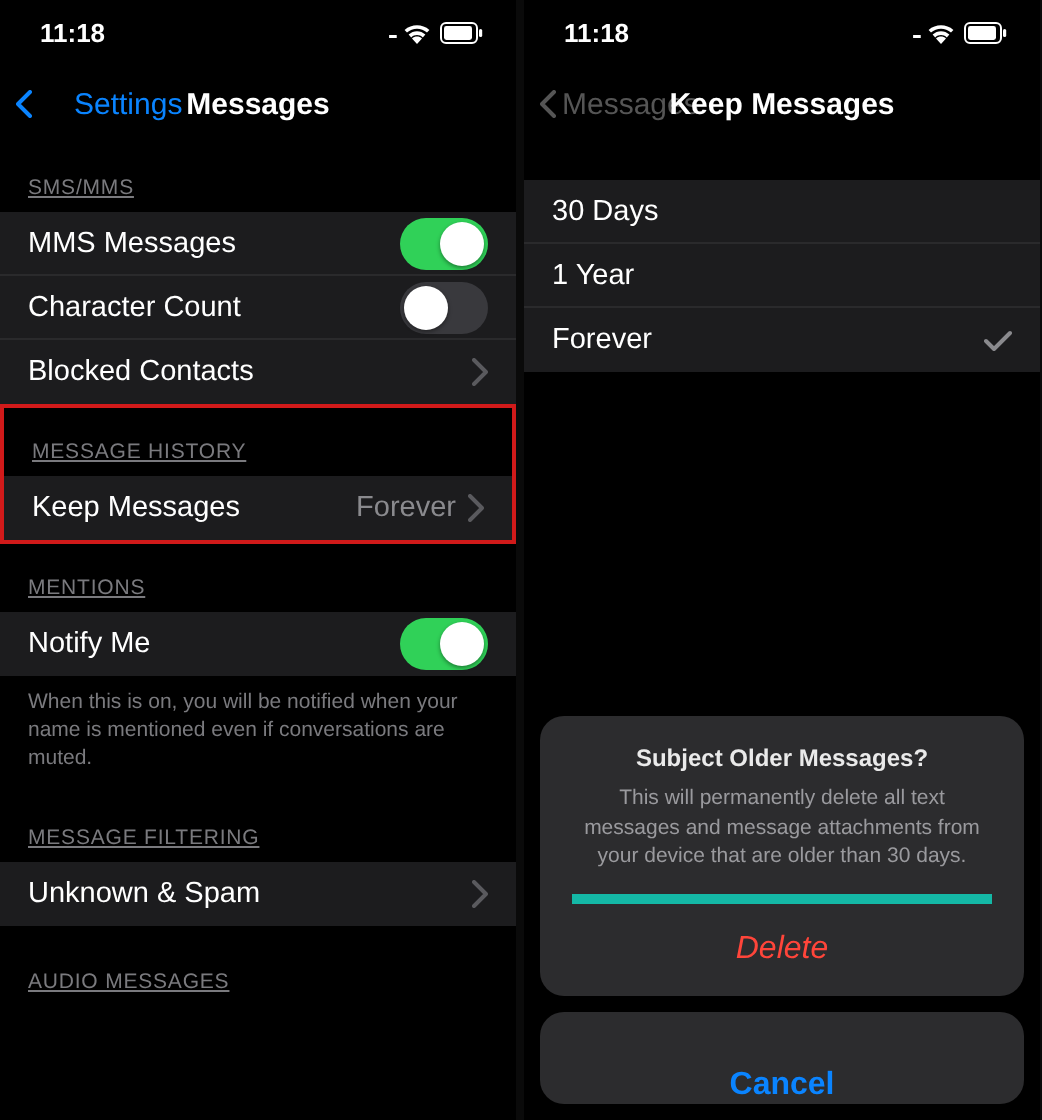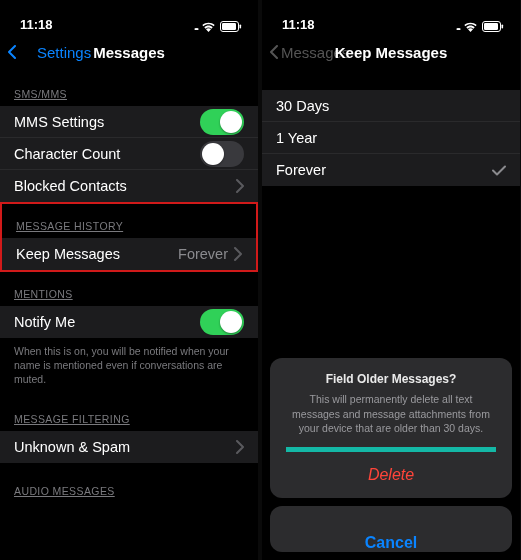--- a/index.html
+++ b/index.html
@@ -1,18 +1,18 @@
 <!DOCTYPE html>
 <html><head>
 <meta charset="utf-8">
 <style>
   * { box-sizing: border-box; margin: 0; padding: 0; font-family: -apple-system, "Helvetica Neue", Arial, sans-serif; }
   body { background: #0a0a0a; display: flex; gap: 4px; width: 521px; height: 560px; }
   .phone { width: 258px; height: 560px; background: #000; display: flex; flex-direction: column; overflow: hidden; position: relative; }
-  .statusbar { height: 32px; display: flex; align-items: flex-end; justify-content: space-between; color: #fff; font-size: 13px; font-weight: 600; padding: 0 16px 0 20px; }
+  .statusbar { height: 32px; display: flex; align-items: center; justify-content: space-between; color: #fff; font-size: 13px; font-weight: 600; padding: 0 16px 0 20px; }
   .status-icons { display: flex; align-items: center; gap: 4px; }
   .navbar { height: 40px; display: flex; align-items: center; position: relative; padding: 0 8px; }
   .nav-back { display: flex; align-items: center; font-size: 15px; cursor: pointer; }
   .nav-back.blue { color: #0a84ff; }
   .nav-back.grey { color: #555; }
   .nav-title { position: absolute; left: 0; right: 0; text-align: center; color: #fff; font-size: 15px; font-weight: 600; pointer-events: none; }
   .scroll { flex: 1; overflow: hidden; }
   .section-header { color: #7a7a7e; font-size: 10.5px; letter-spacing: 0.4px; padding: 16px 14px 6px; text-decoration: underline; }
   .section-footer { color: #7a7a7e; font-size: 10.5px; line-height: 1.35; padding: 6px 14px 4px; }
   .row { background: #1c1c1e; height: 32px; display: flex; align-items: center; padding: 0 14px; border-bottom: 1px solid #2a2a2c; }
@@ -65,21 +65,21 @@
         </svg>
       <span style="margin-left:21px">Settings</span>
     </div>
     <div class="nav-title">Messages</div>
   </div>
 
   <div class="scroll">
     <div class="section-header">SMS/MMS</div>
     <div class="group">
       <div class="row">
-        <span class="row-label">MMS Settings</span>
+        <span class="row-label">MMS Messages</span>
         <div class="toggle on">
             <div class="knob"></div>
           </div>
       </div>
       <div class="row">
         <span class="row-label">Character Count</span>
         <div class="toggle off">
             <div class="knob"></div>
           </div>
       </div>
@@ -169,21 +169,21 @@
         <span class="row-label">Forever</span>
         <svg width="14" height="11" viewBox="0 0 14 11">
             <path d="M1 5.5L5 9.5L13 1.5" fill="none" stroke="#8a8a8e" stroke-width="2" stroke-linecap="round" stroke-linejoin="round"></path>
           </svg>
       </div>
     </div>
   </div>
 
   <div class="alert-overlay">
     <div class="alert-card">
-      <div class="alert-title">Field Older Messages?</div>
+      <div class="alert-title">Subject Older Messages?</div>
       <div class="alert-msg">This will permanently delete all text messages and message attachments from your device that are older than 30 days.</div>
       <div class="alert-btn delete">
         <span>Delete</span>
       </div>
     </div>
     <div class="alert-cancel">
       <span>Cancel</span>
     </div>
   </div>
 </div>

